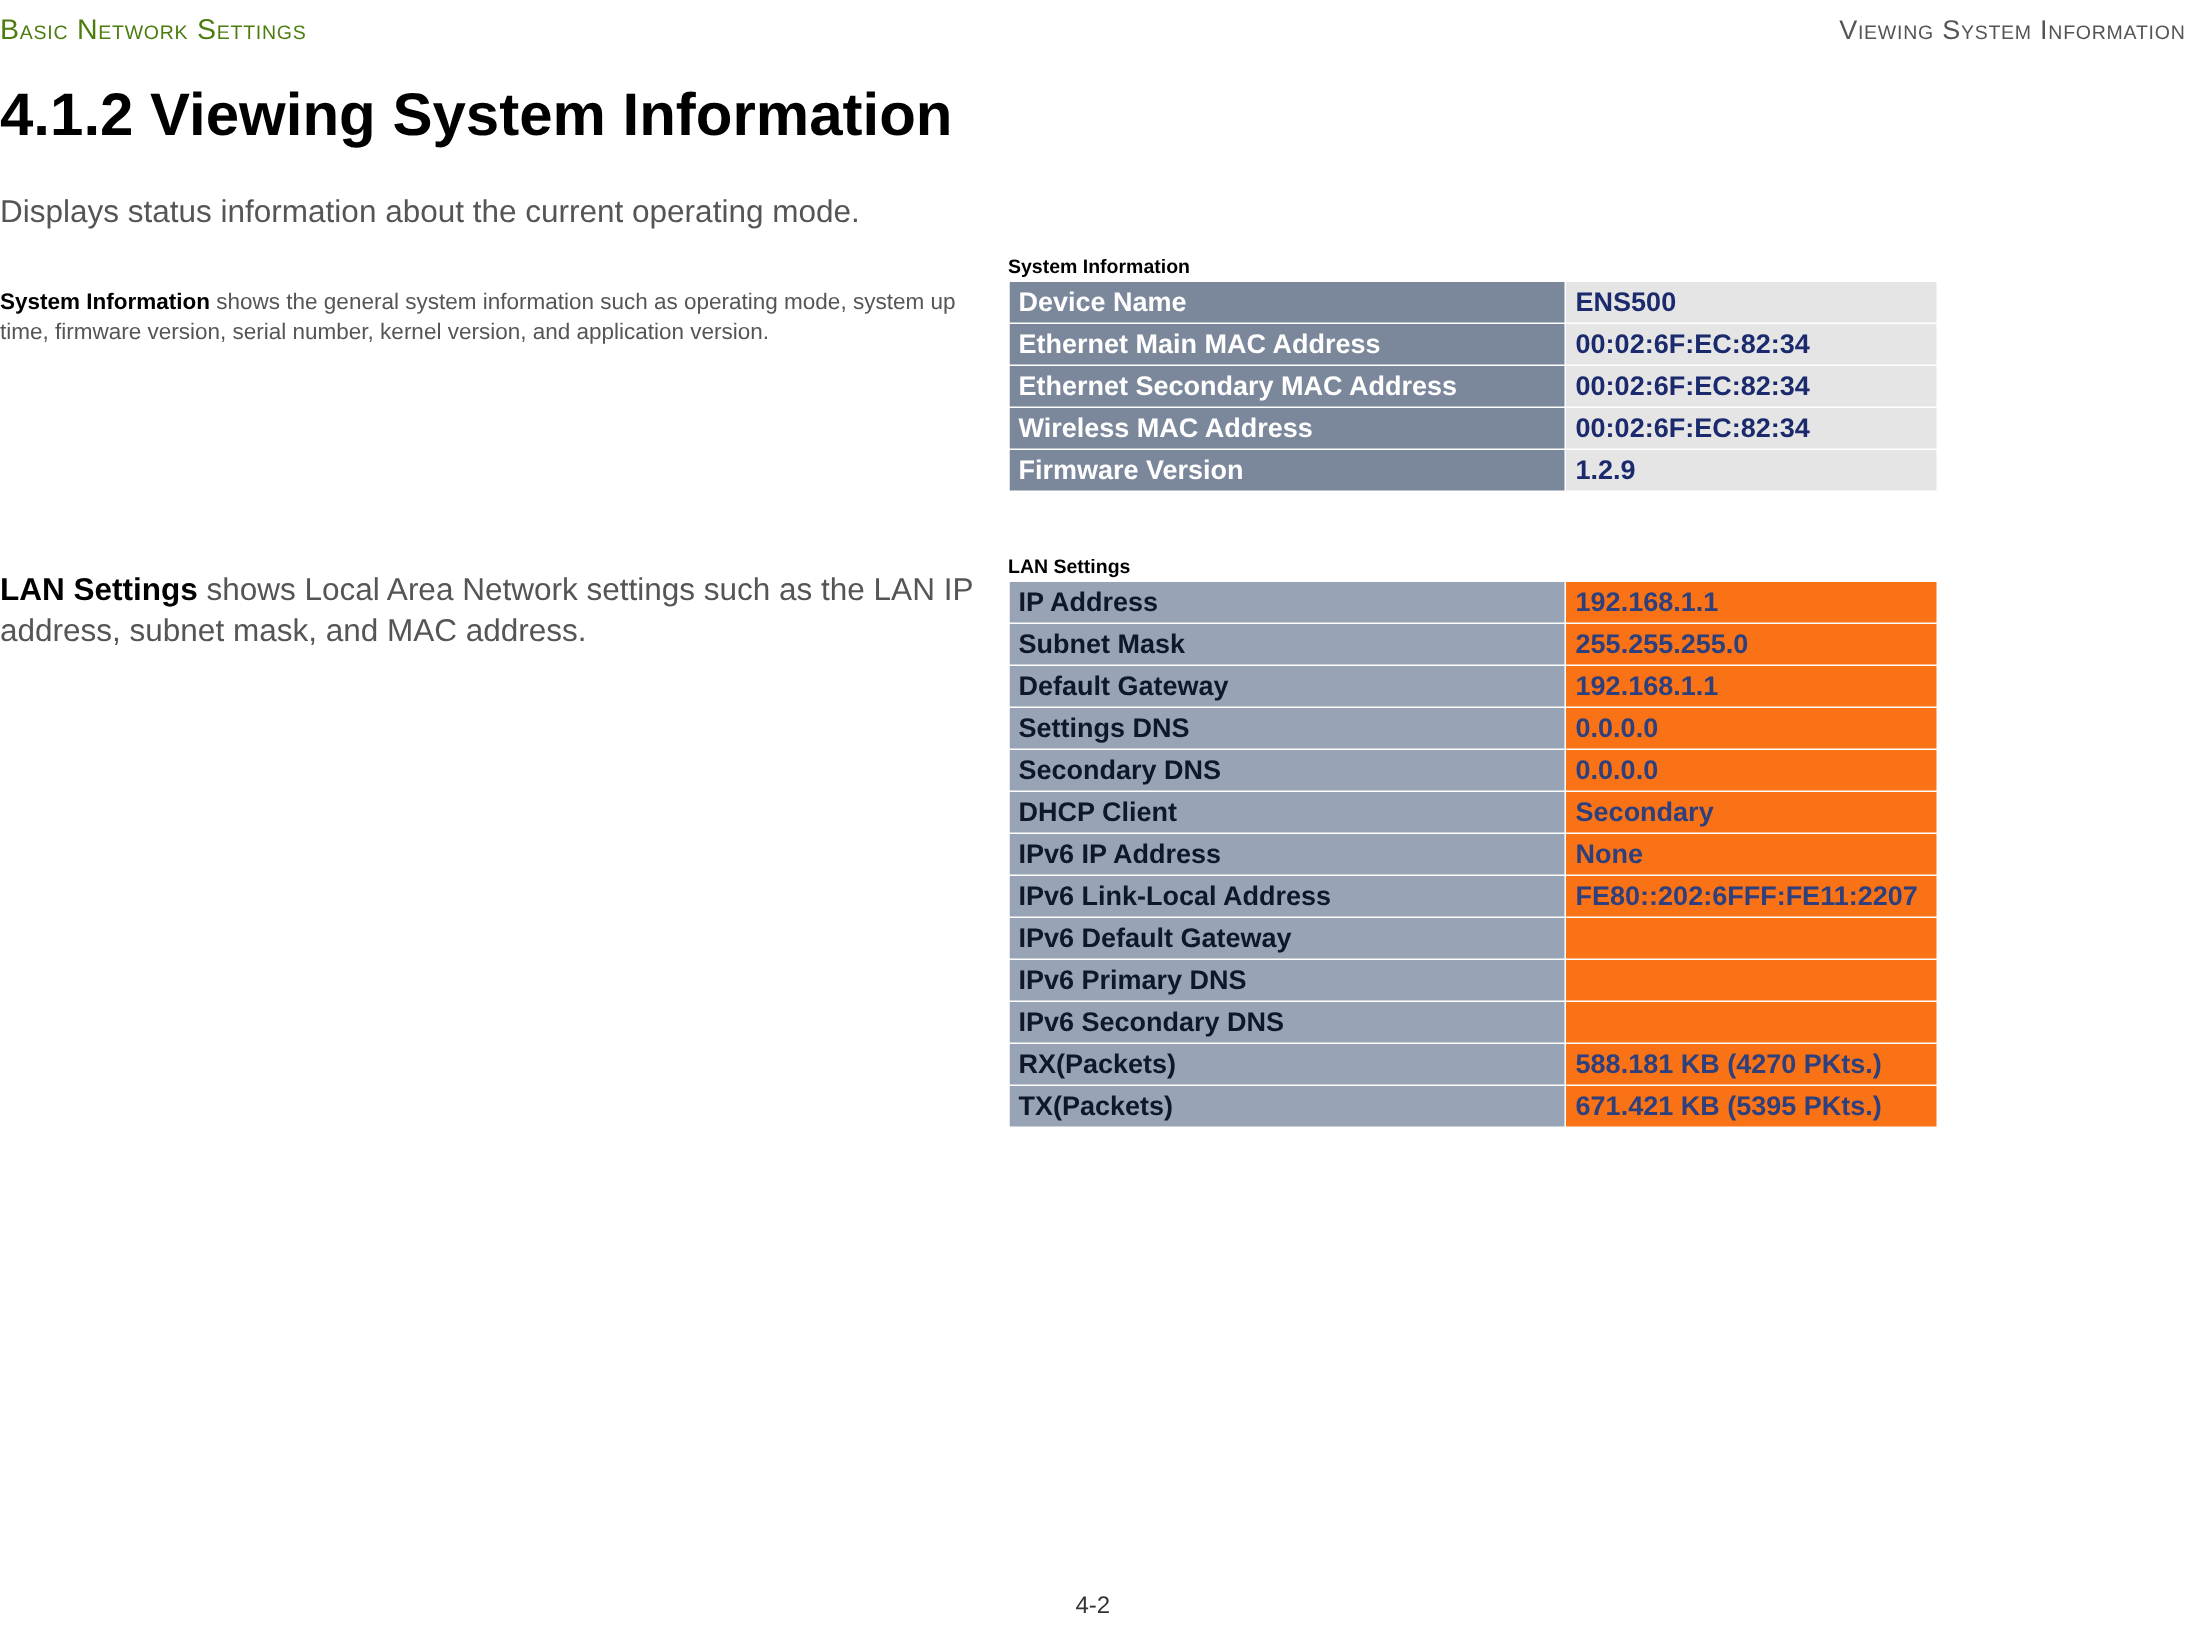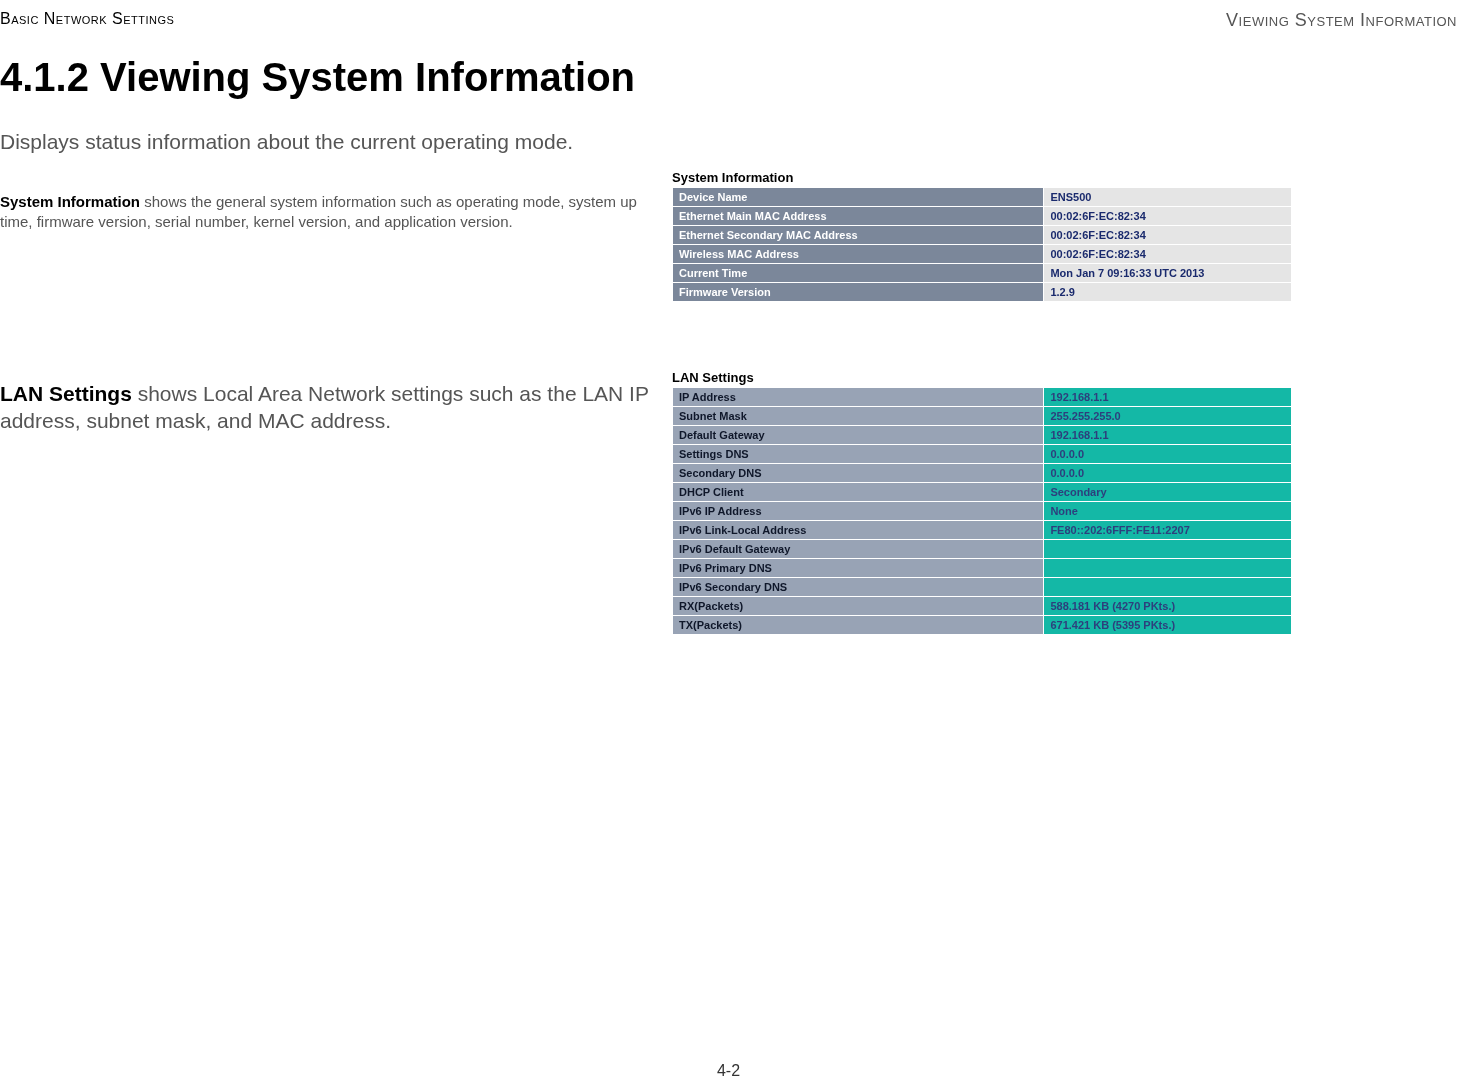--- a/index.html
+++ b/index.html
@@ -9,22 +9,22 @@
       font-family: Arial, Helvetica, sans-serif;
       color: #333;
       background: #fff;
       position: relative;
     }
     .header-left {
       position: absolute;
       top: 10px;
       left: 0;
       font-variant: small-caps;
-      font-size: 16px;
-      color: #000000;
+      font-size: 19px;
+      color: #4d7c0f;
       letter-spacing: 0.5px;
     }
     .header-right {
       position: absolute;
       top: 10px;
       right: 0;
       font-variant: small-caps;
       font-size: 18px;
       color: #555;
       letter-spacing: 0.5px;
@@ -86,32 +86,32 @@
     .caption {
       font-size: 13px;
       font-weight: bold;
       color: #000;
       margin-bottom: 2px;
       filter: blur(0.4px);
     }
     table.info {
       width: 100%;
       border-collapse: collapse;
-      font-size: 11px;
+      font-size: 18px;
       filter: blur(0.4px);
     }
     table.info td {
       border: 1px solid #fff;
       padding: 3px 6px;
       font-weight: bold;
     }
     table.sys td.label { background: #7b879a; color: #fff; width: 60%; }
     table.sys td.value { background: #e5e5e5; color: #1a2a6d; width: 40%; }
     table.lan td.label { background: #98a3b5; color: #0f172a; width: 60%; }
-    table.lan td.value { background: #14b8a6; color: #2d3f7d; width: 40%; }
+    table.lan td.value { background: #f97316; color: #2d3f7d; width: 40%; }
     .page-number {
       position: absolute;
       bottom: 10px;
       left: 50%;
       transform: translateX(-50%);
       font-size: 16px;
       color: #333;
     }
   </style>
 </head>
@@ -146,24 +146,20 @@
         </tr>
     <tr>
           <td class="label">Ethernet Secondary MAC Address</td>
           <td class="value">00:02:6F:EC:82:34</td>
         </tr>
     <tr>
           <td class="label">Wireless MAC Address</td>
           <td class="value">00:02:6F:EC:82:34</td>
         </tr>
     <tr>
-          <td class="label">Current Time</td>
-          <td class="value">Mon Jan 7 09:16:33 UTC 2013</td>
-        </tr>
-    <tr>
           <td class="label">Firmware Version</td>
           <td class="value">1.2.9</td>
         </tr>
   </tbody>
     </table>
 </div>
 
 <div class="screenshot-lan">
   <div class="caption">LAN Settings</div>
   <table class="info lan">

